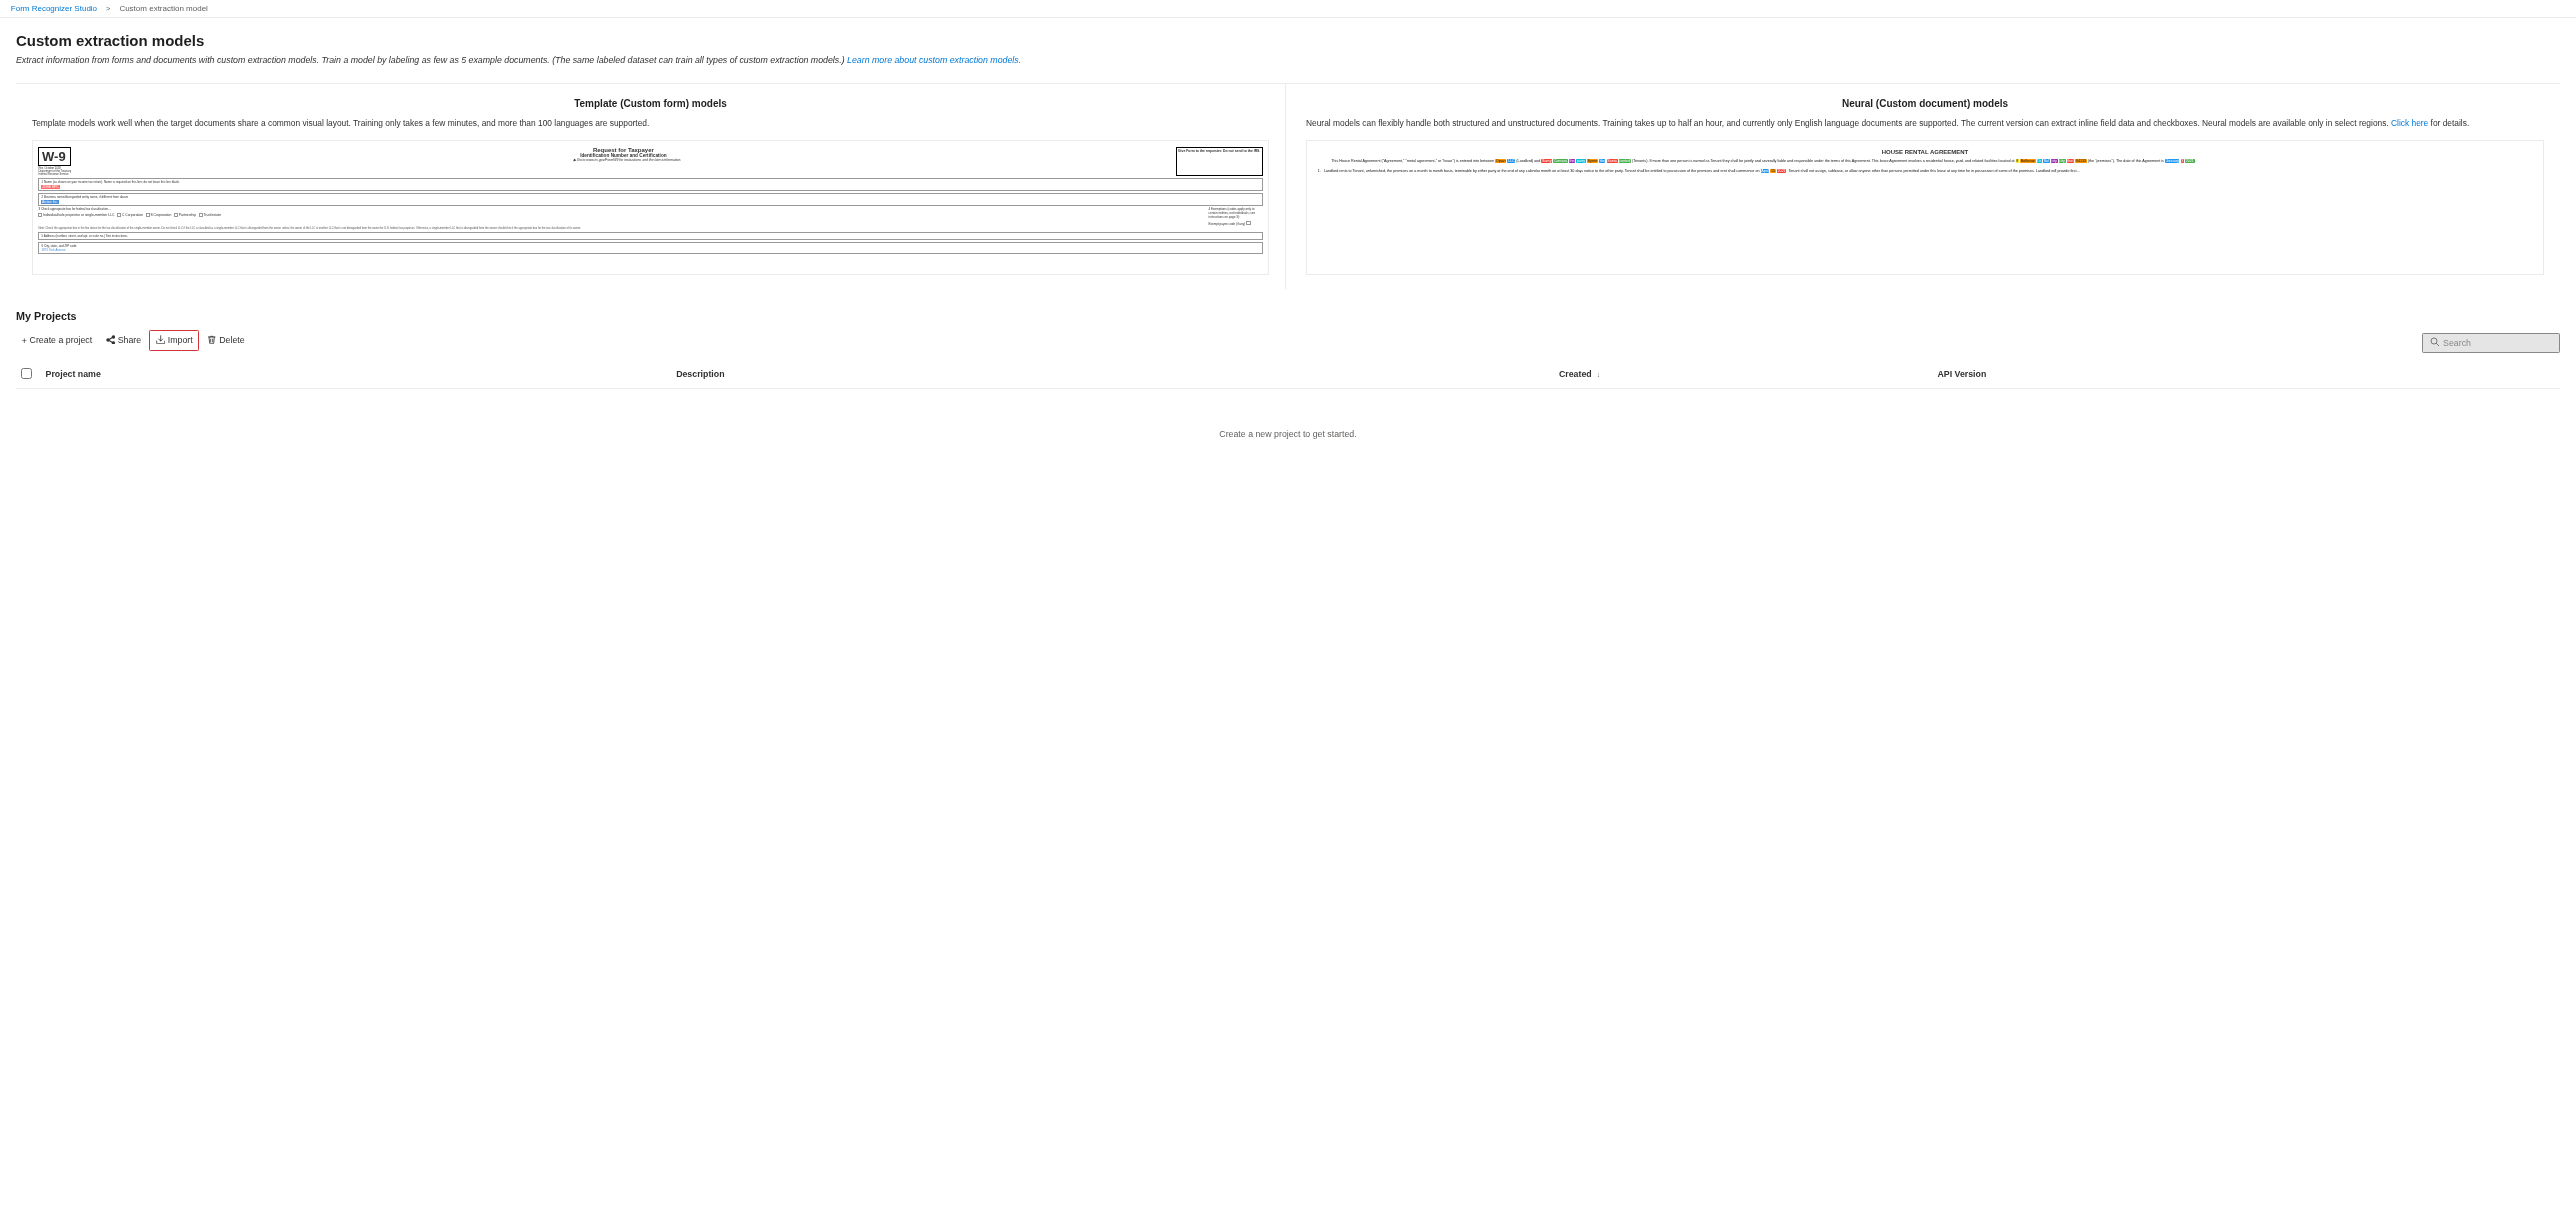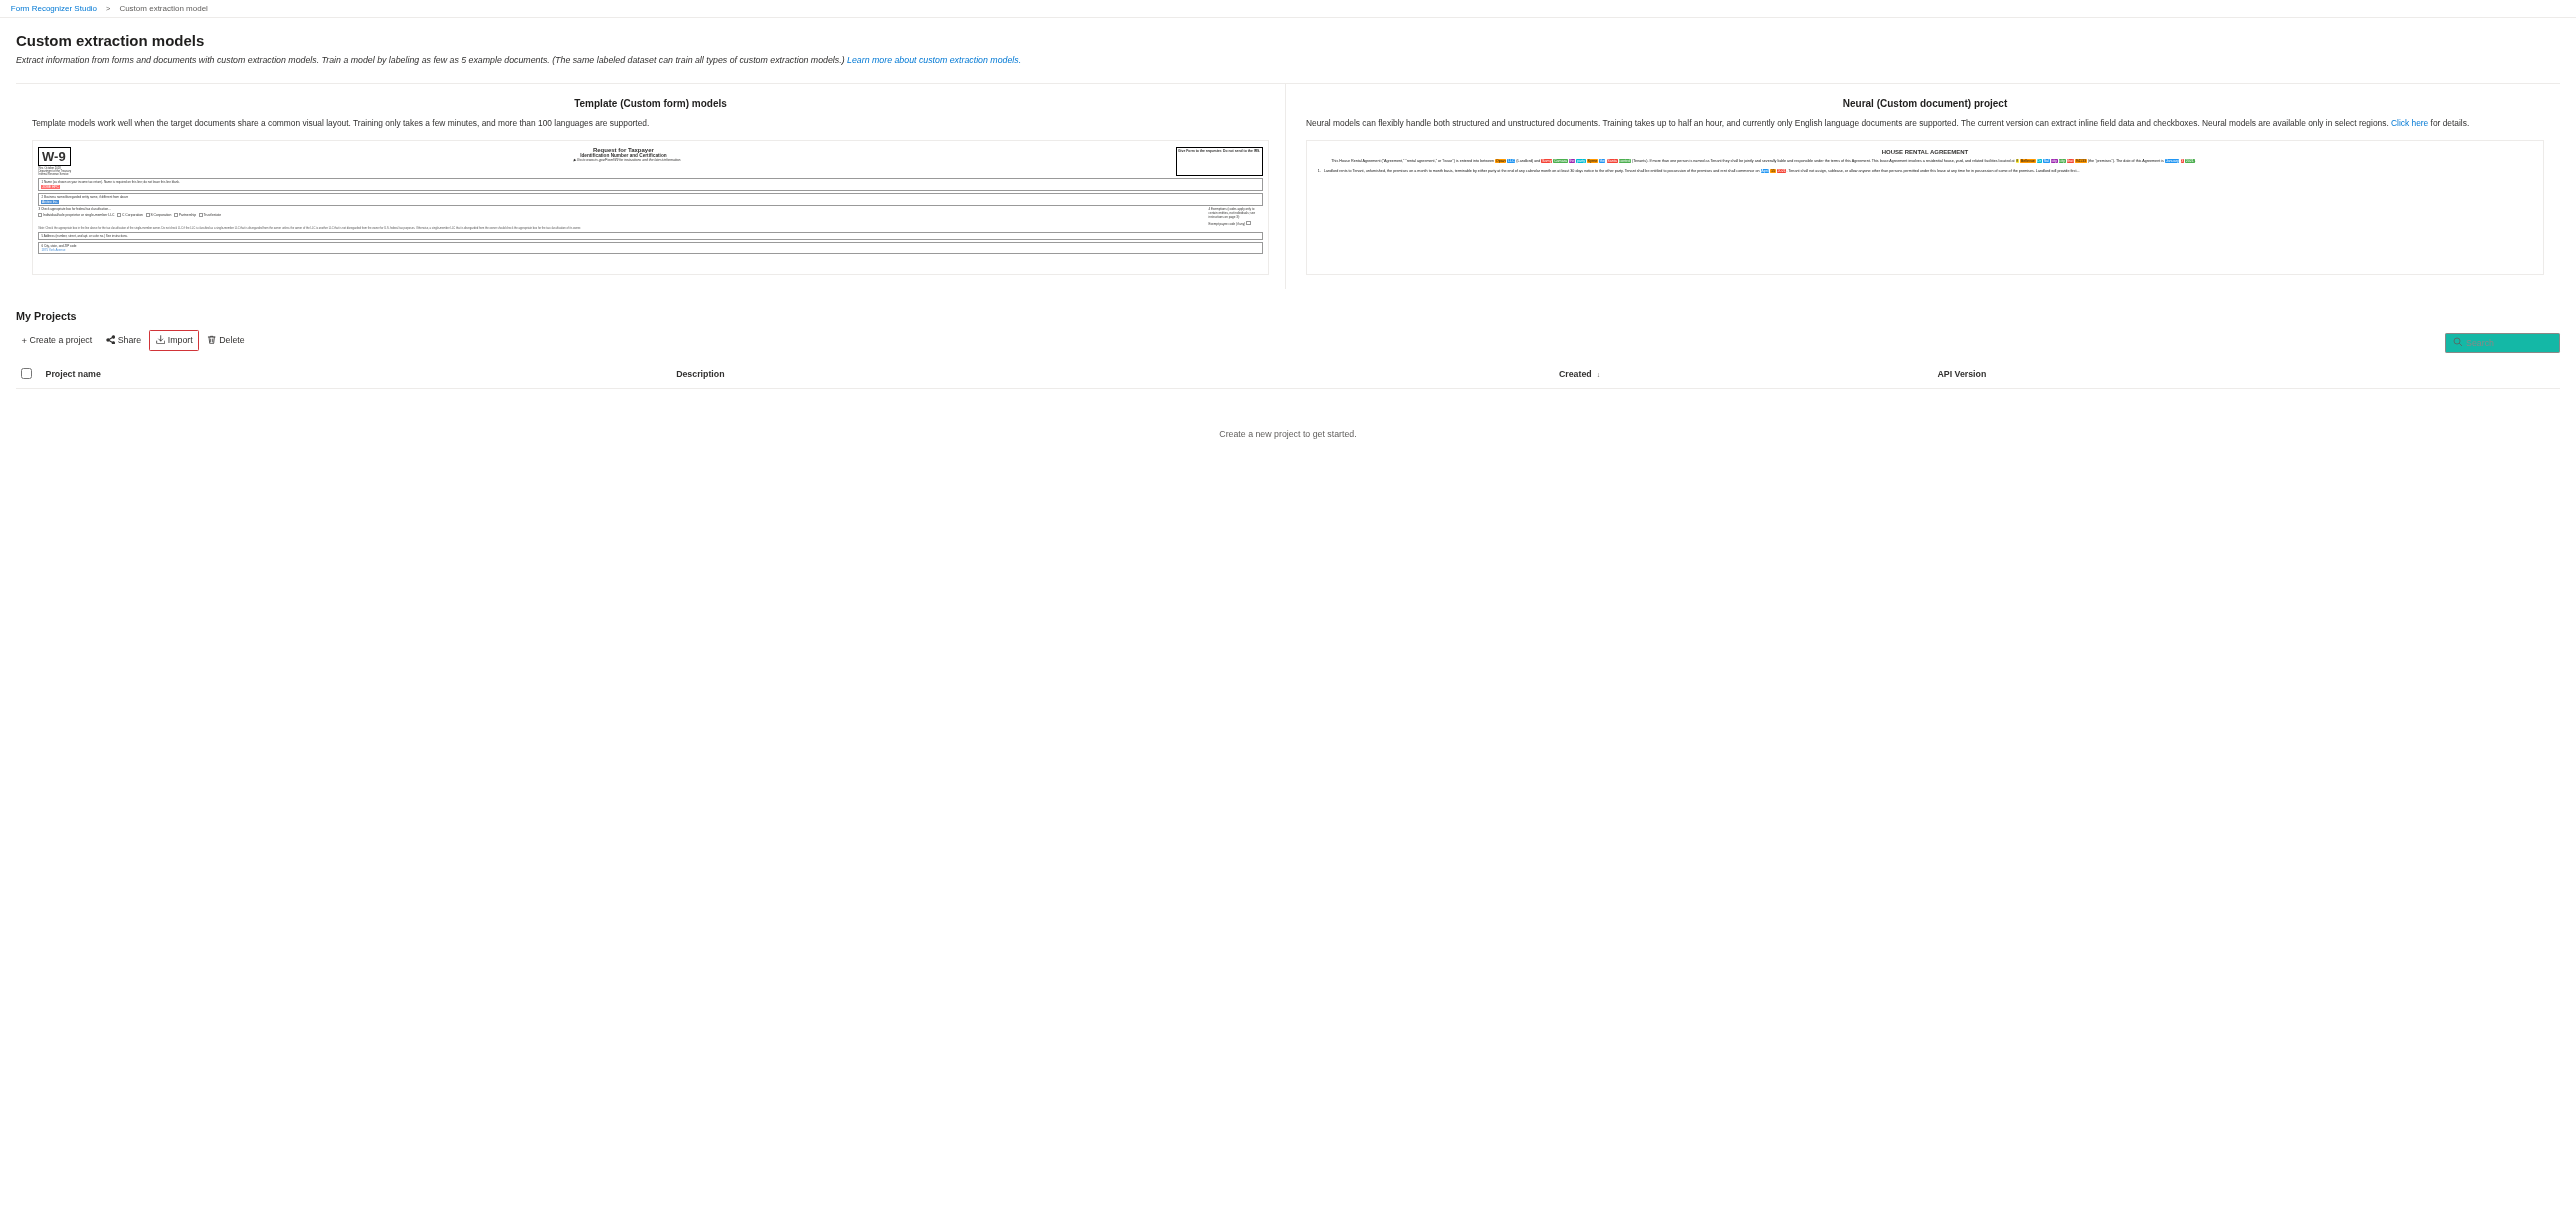--- a/index.html
+++ b/index.html
@@ -443,21 +443,21 @@
             <div class="w9-field w9-col">
               <span class="w9-field-label">6 City, state, and ZIP code</span>
               <div style="font-size:3px; color:#4a90d9;">1875 York Avenue</div>
             </div>
           </div>
         </div>
       </div>
     </div>
 
     <div class="model-col">
-      <div class="model-col-title">Neural (Custom document) project</div>
+      <div class="model-col-title">Neural (Custom document) models</div>
       <p class="model-col-desc">
         <span>Neural models can flexibly handle both structured and unstructured documents. Training takes up to half an hour, and currently only English language documents are supported. The current version can extract inline field data and checkboxes. Neural models are available only in select regions.</span>
         <a href="#">Click here</a>
         <span>for details.</span>
       </p>
 
       <div class="doc-preview">
         <div class="rental-preview">
           <div class="rental-title">HOUSE RENTAL AGREEMENT</div>
           <div class="rental-body">
@@ -501,21 +501,21 @@
         <button class="toolbar-btn">
           <span class="btn-icon">
             <svg width="9.4" height="9.4" viewBox="0 0 14 14" fill="none" xmlns="http://www.w3.org/2000/svg">
               <path d="M2 3h10M5 3V2h4v1M5.5 6v4.5M8.5 6v4.5M3 3l1 9a1 1 0 001 1h4a1 1 0 001-1l1-9" stroke="#323130" stroke-width="1.2" fill="none" stroke-linecap="round" stroke-linejoin="round"></path>
             </svg>
           </span>
           <span>Delete</span>
         </button>
       </div>
 
-      <div style="display: flex; align-items: center; border: 0.7px solid #8a8886; border-radius: 1.3px; padding: 3.4px 6.7px; background: #14b8a6; gap: 4px; width: 115px;">
+      <div style="display: flex; align-items: center; border: 0.7px solid #8a8886; border-radius: 1.3px; padding: 3.4px 6.7px; background: #e5e5e5; gap: 4px; width: 138px;">
         <span style="color: #605e5c; font-size: 9.4px;">
           <svg width="9.4" height="9.4" viewBox="0 0 14 14" fill="none" xmlns="http://www.w3.org/2000/svg">
             <circle cx="6" cy="6" r="4.5" stroke="#605e5c" stroke-width="1.2"></circle>
             <line x1="9.5" y1="9.5" x2="13" y2="13" stroke="#605e5c" stroke-width="1.2" stroke-linecap="round"></line>
           </svg>
         </span>
         <input type="text" class="search-input" placeholder="Search" style="">
       </div>
     </div>
 

